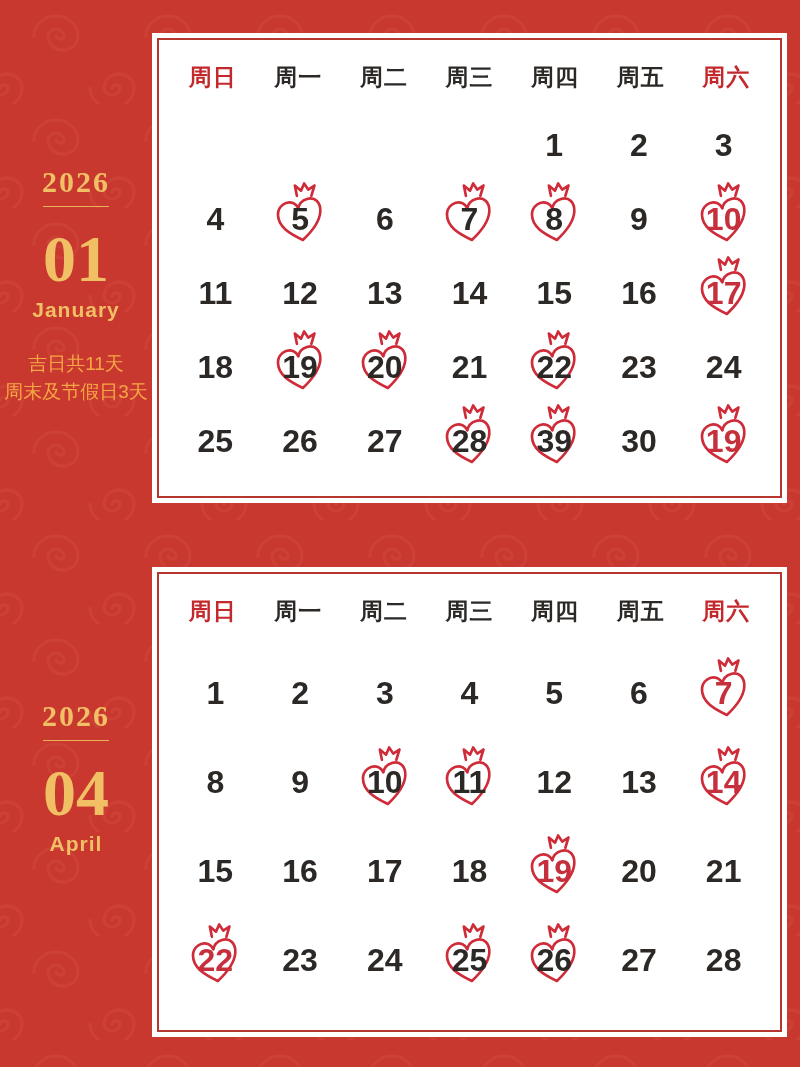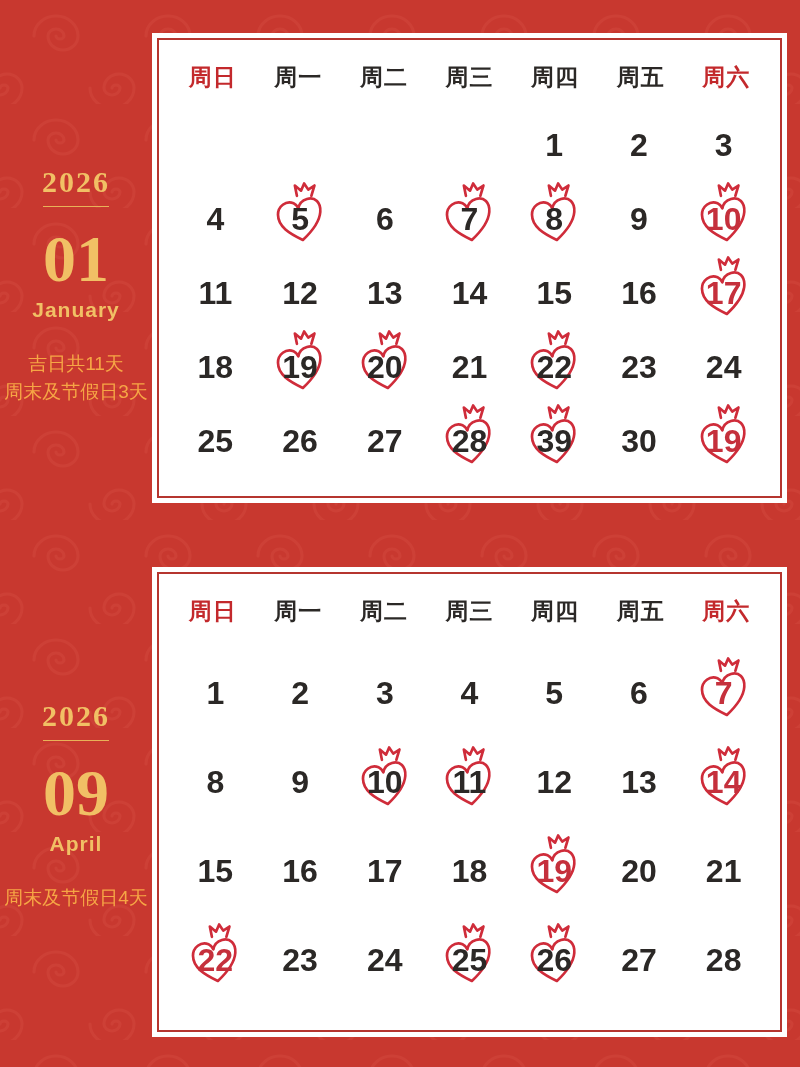--- a/index.html
+++ b/index.html
@@ -318,24 +318,23 @@
             </div>
           </div>
       </div>
     </div>
   </section>
 
   <section class="month m1">
     <aside class="side">
       <div class="year">2026</div>
       <div class="year-divider"></div>
-      <div class="mnum">09</div>
+      <div class="mnum">04</div>
       <div class="mname">April</div>
       <div class="stats">
-        <div>周末及节假日4天</div>
       </div>
     </aside>
     <div class="card">
       <div class="card-inner">
         <div class="weekday-row">
             <div class="wd accent">周日</div>
             <div class="wd">周一</div>
             <div class="wd">周二</div>
             <div class="wd">周三</div>
             <div class="wd">周四</div>

